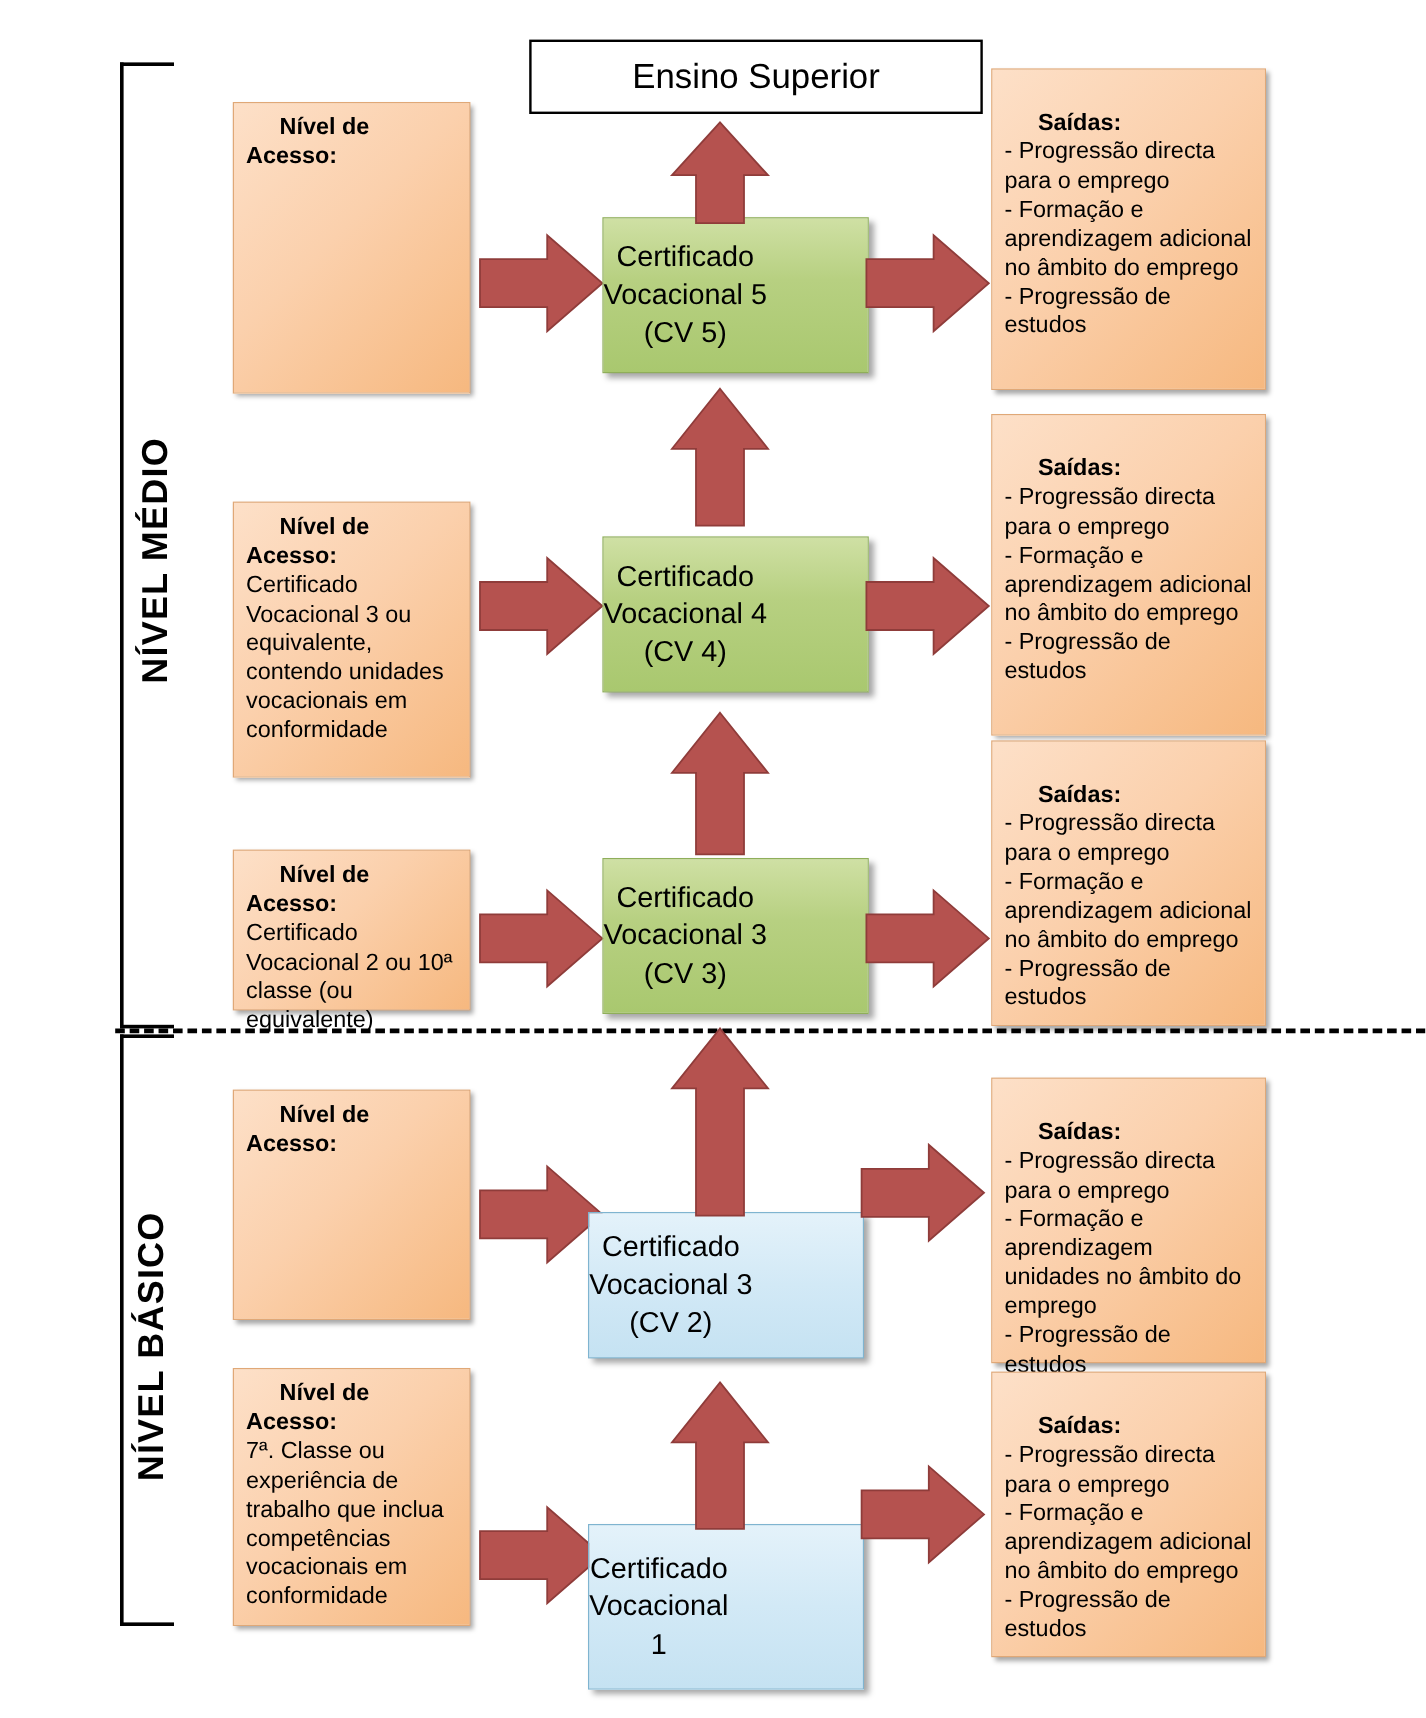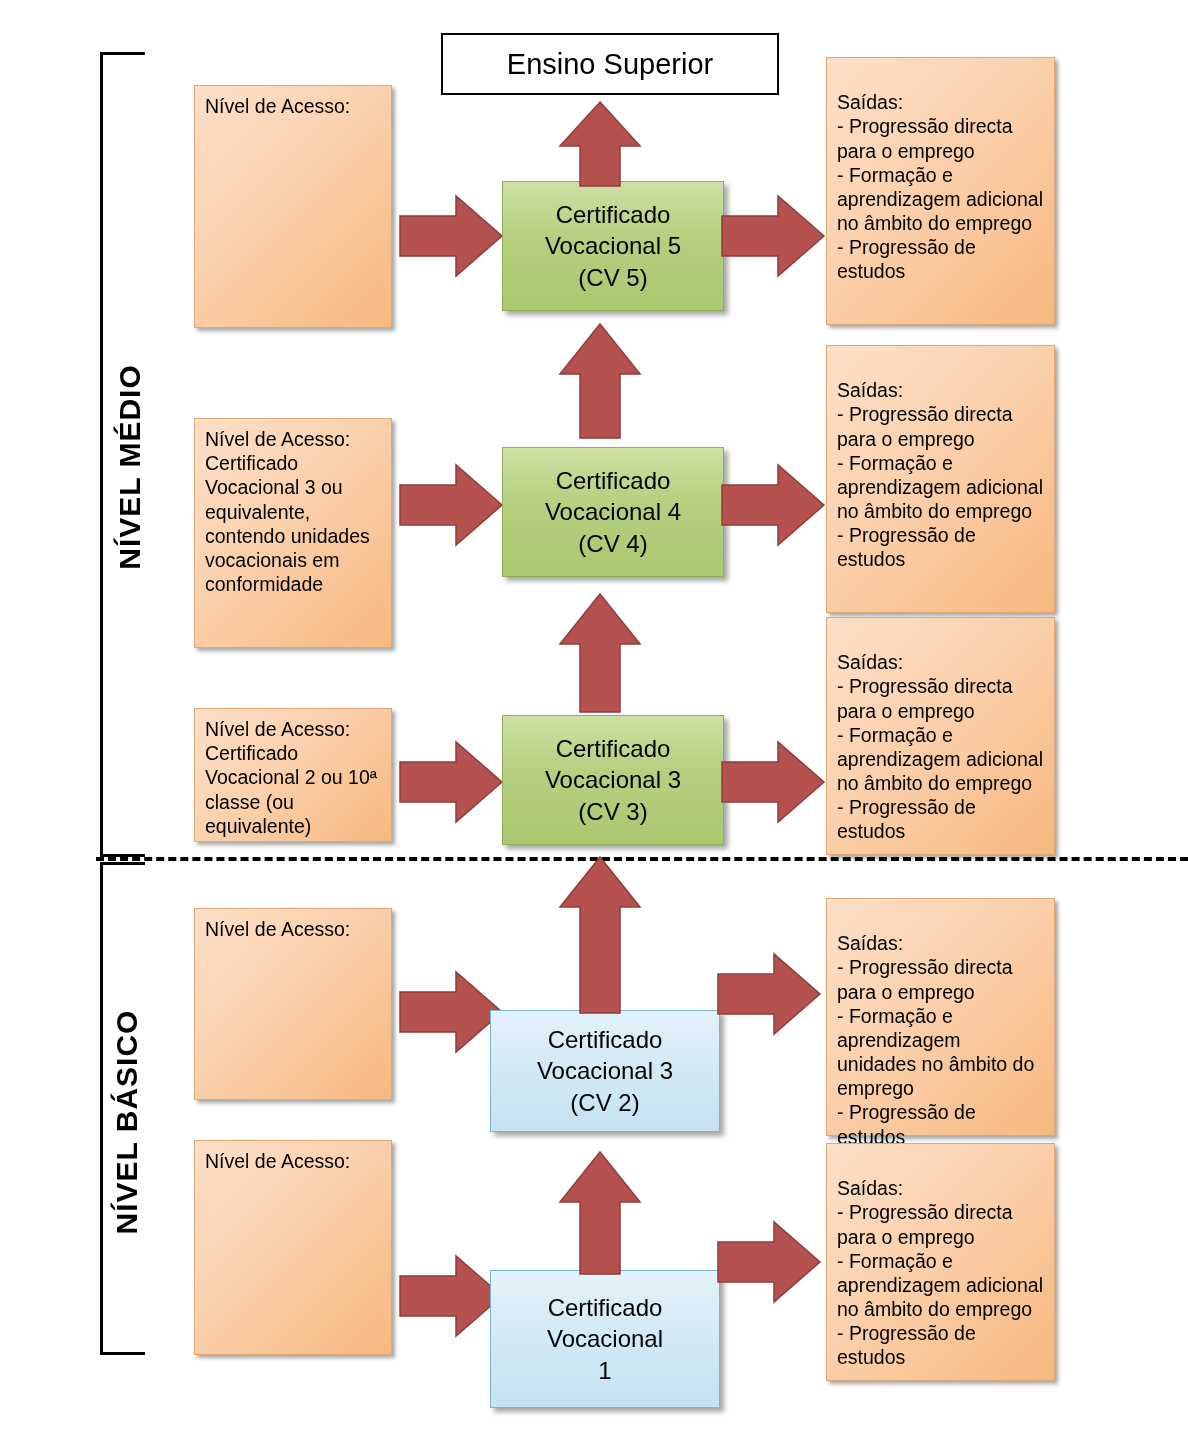--- a/index.html
+++ b/index.html
@@ -39,28 +39,28 @@
     position: absolute;
     box-sizing: border-box;
     background: linear-gradient(135deg,#fde0c8 0%, #fbd0ac 45%, #f6b87f 100%);
     border: 1px solid #e0a877;
     box-shadow: 3px 3px 4px rgba(0,0,0,0.35);
     padding: 8px 10px 6px 10px;
     font-size: 19.5px;
     line-height: 1.24;
     color: #000;
   }
-  .access-box b, .exit-box b { font-weight: normal; }
+  .access-box b, .exit-box b { font-weight: bold; margin-left: 28px; }
 
   .cert-box {
     position: absolute;
     box-sizing: border-box;
     display: flex;
     align-items: center;
-    justify-content: center;
+    justify-content: flex-start;
     text-align: center;
     font-size: 24px;
     line-height: 1.3;
     color: #000;
     box-shadow: 4px 4px 5px rgba(0,0,0,0.35);
   }
   .cert-green {
     background: linear-gradient(180deg,#cfe0a4 0%, #b7d081 40%, #a9c86f 100%);
     border: 1px solid #8fae5a;
   }
@@ -97,21 +97,21 @@
 <body>
 
 <div id="page">
 
   <div class="bracket" style="left:100px; top:52px; width:45px; height:805px; border-right:none;"></div>
   <div class="bracket" style="left:100px; top:862px; width:45px; height:493px; border-right:none;"></div>
 
   <div class="bracket-label" style="left:-20px; top:450px; width:300px; text-align:center; transform:rotate(-90deg);">NÍVEL  MÉDIO</div>
   <div class="bracket-label" style="left:-28px; top:1105px; width:310px; text-align:center; transform:rotate(-90deg);">NÍVEL  BÁSICO</div>
 
-  <div class="top-box" style="left:441px; top:33px; width:338px; height:62px;">Ensino Superior</div>
+  <div class="top-box" style="left:441px; top:33px; width:378px; height:62px;">Ensino Superior</div>
 
   <div class="access-box" style="left:194px; top:85px; width:198px; height:243px;">
     <b>Nível de Acesso:</b><br>
   </div>
 
   <div class="arrow" style="left:400px; top:192px;">
     <svg width="104" height="88" viewBox="0 0 104 88">
       <polygon points="0,24 56,24 56,4 102,44 56,84 56,64 0,64" fill="#b5524f" stroke="#8f3c3a" stroke-width="1.5"></polygon>
     </svg>
   </div>
@@ -253,20 +253,21 @@
   </div>
 
   <div class="arrow" style="left:556px; top:855px;">
     <svg width="88" height="160" viewBox="0 0 88 160">
       <polygon points="44,2 84,52 64,52 64,158 24,158 24,52 4,52" fill="#b5524f" stroke="#8f3c3a" stroke-width="1.5"></polygon>
     </svg>
   </div>
 
   <div class="access-box" style="left:194px; top:1140px; width:198px; height:215px;">
     <b>Nível de Acesso:</b><br>
+    <span>7ª. Classe ou experiência de trabalho que inclua competências vocacionais em conformidade</span>
   </div>
 
   <div class="arrow" style="left:400px; top:1252px;">
     <svg width="104" height="88" viewBox="0 0 104 88">
       <polygon points="0,24 56,24 56,4 102,44 56,84 56,64 0,64" fill="#b5524f" stroke="#8f3c3a" stroke-width="1.5"></polygon>
     </svg>
   </div>
 
   <div class="cert-box cert-blue" style="left:490px; top:1270px; width:230px; height:138px;">
     <div>

